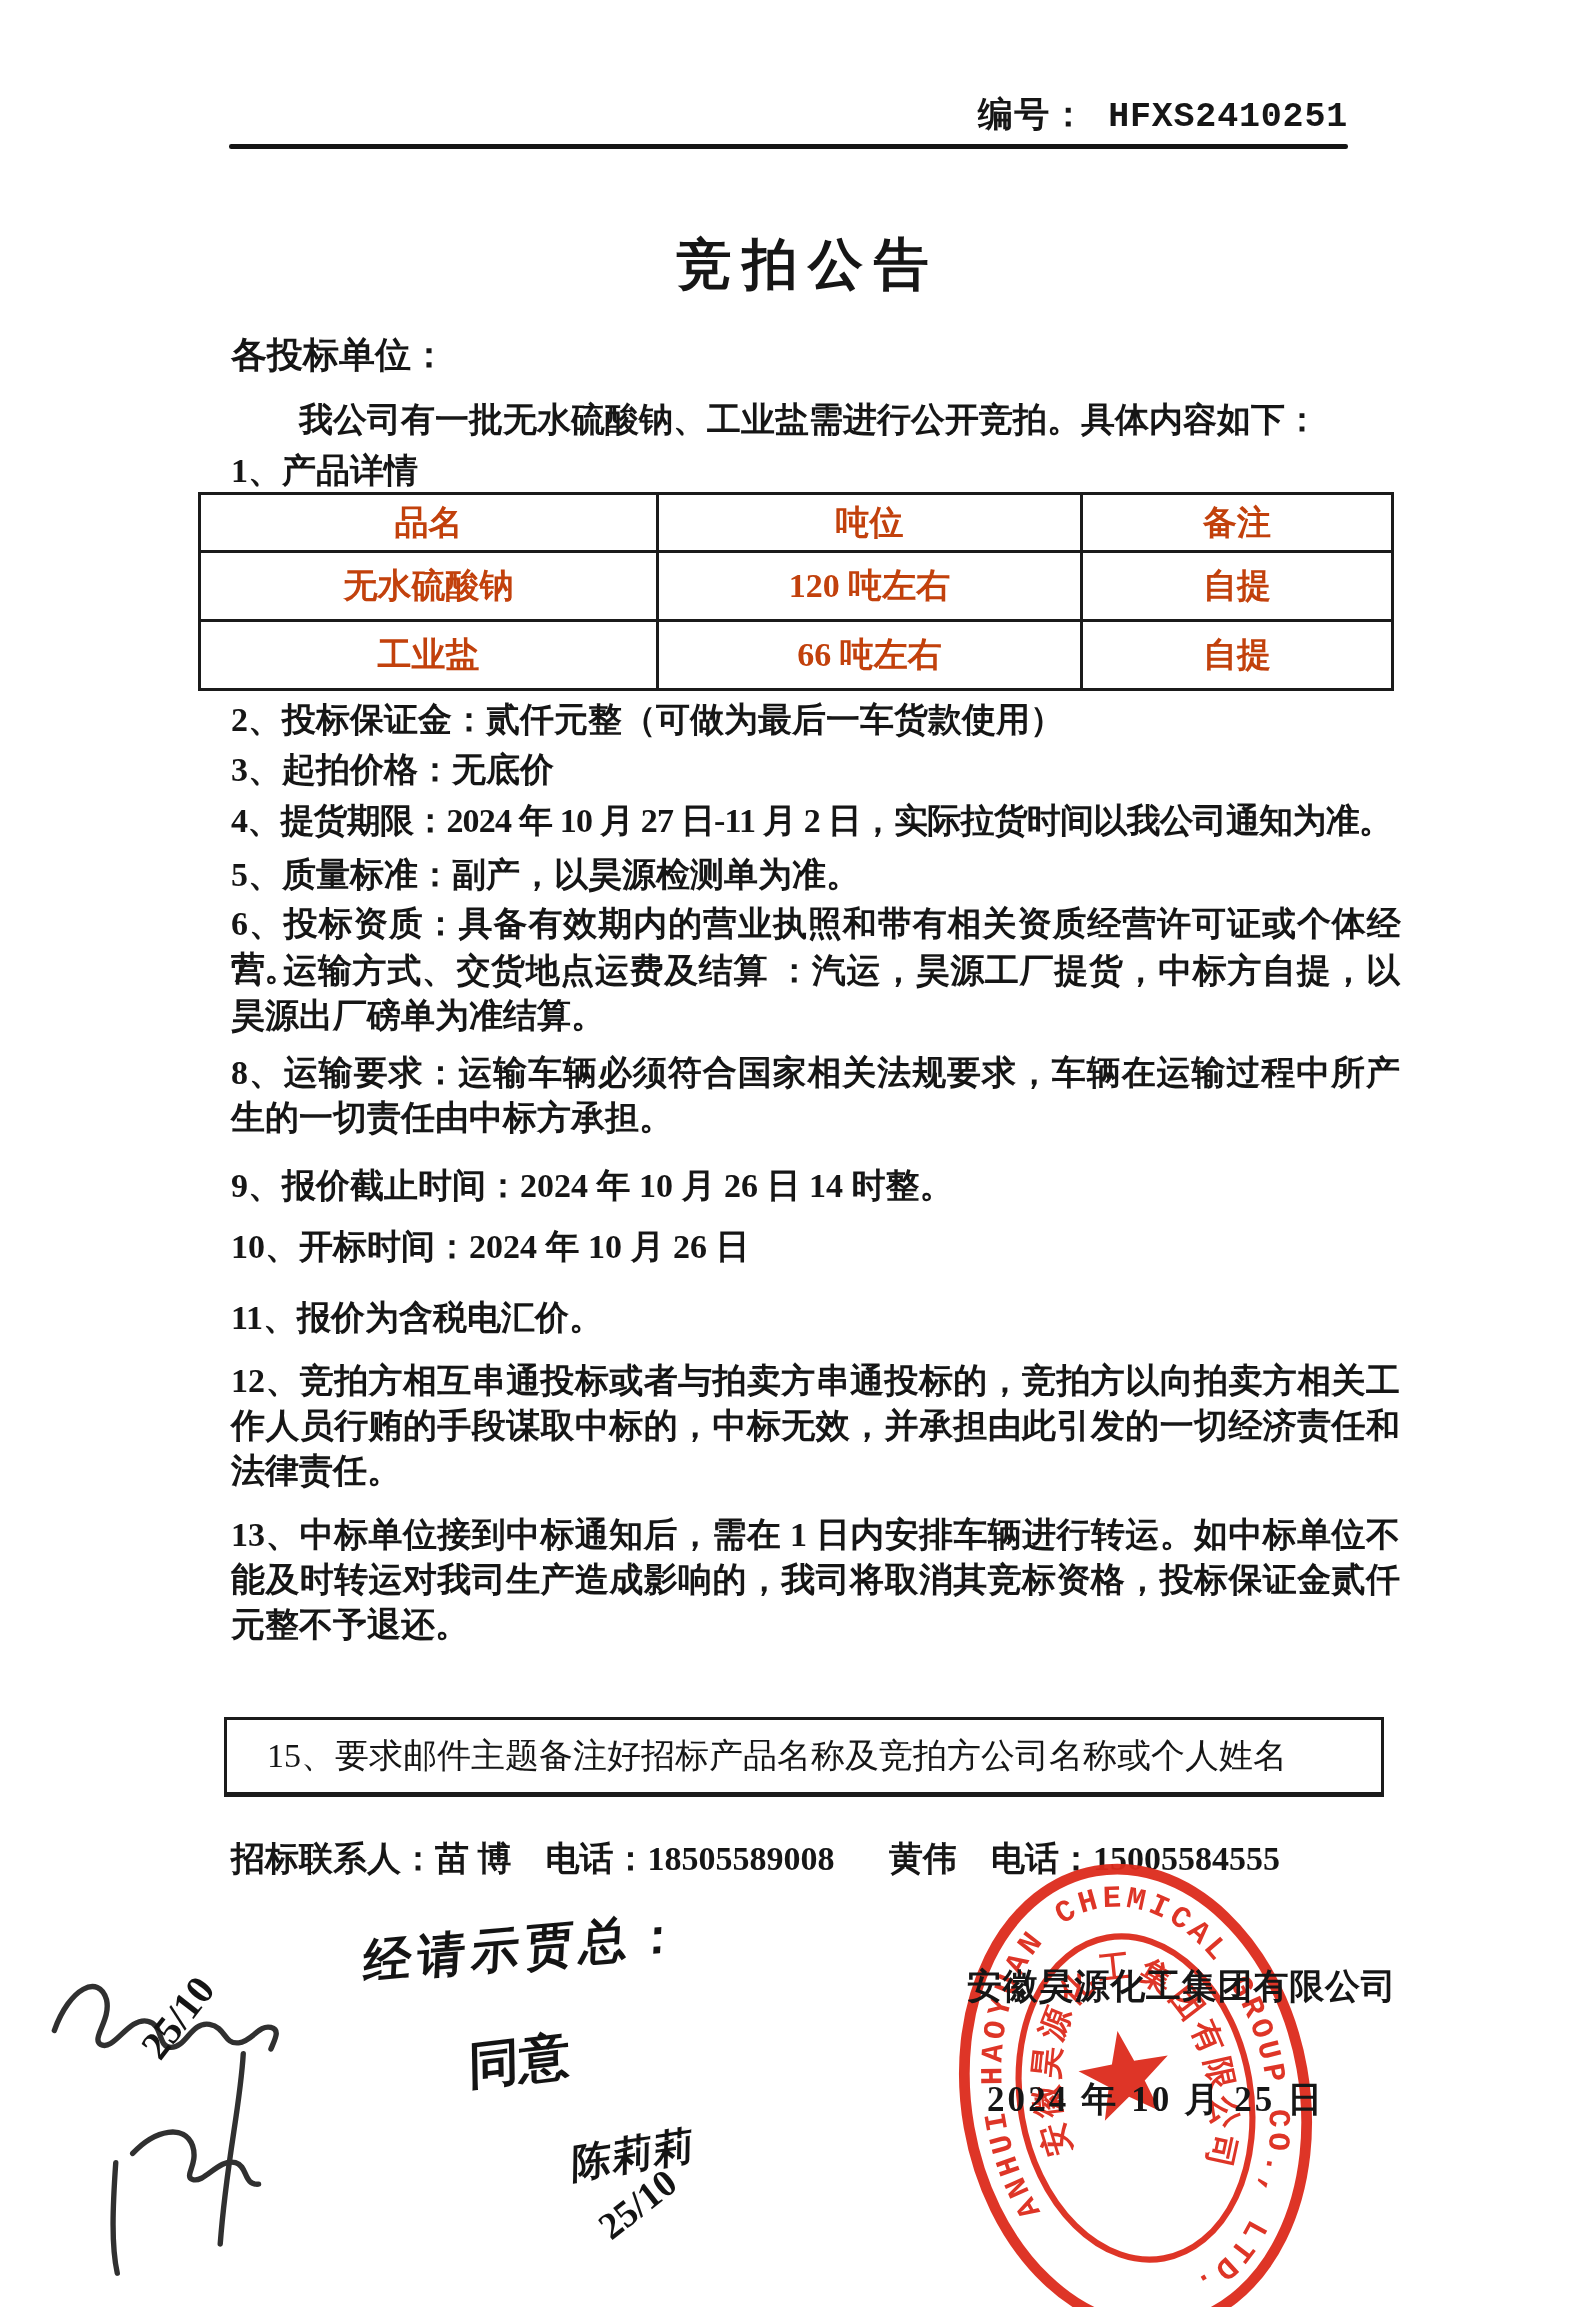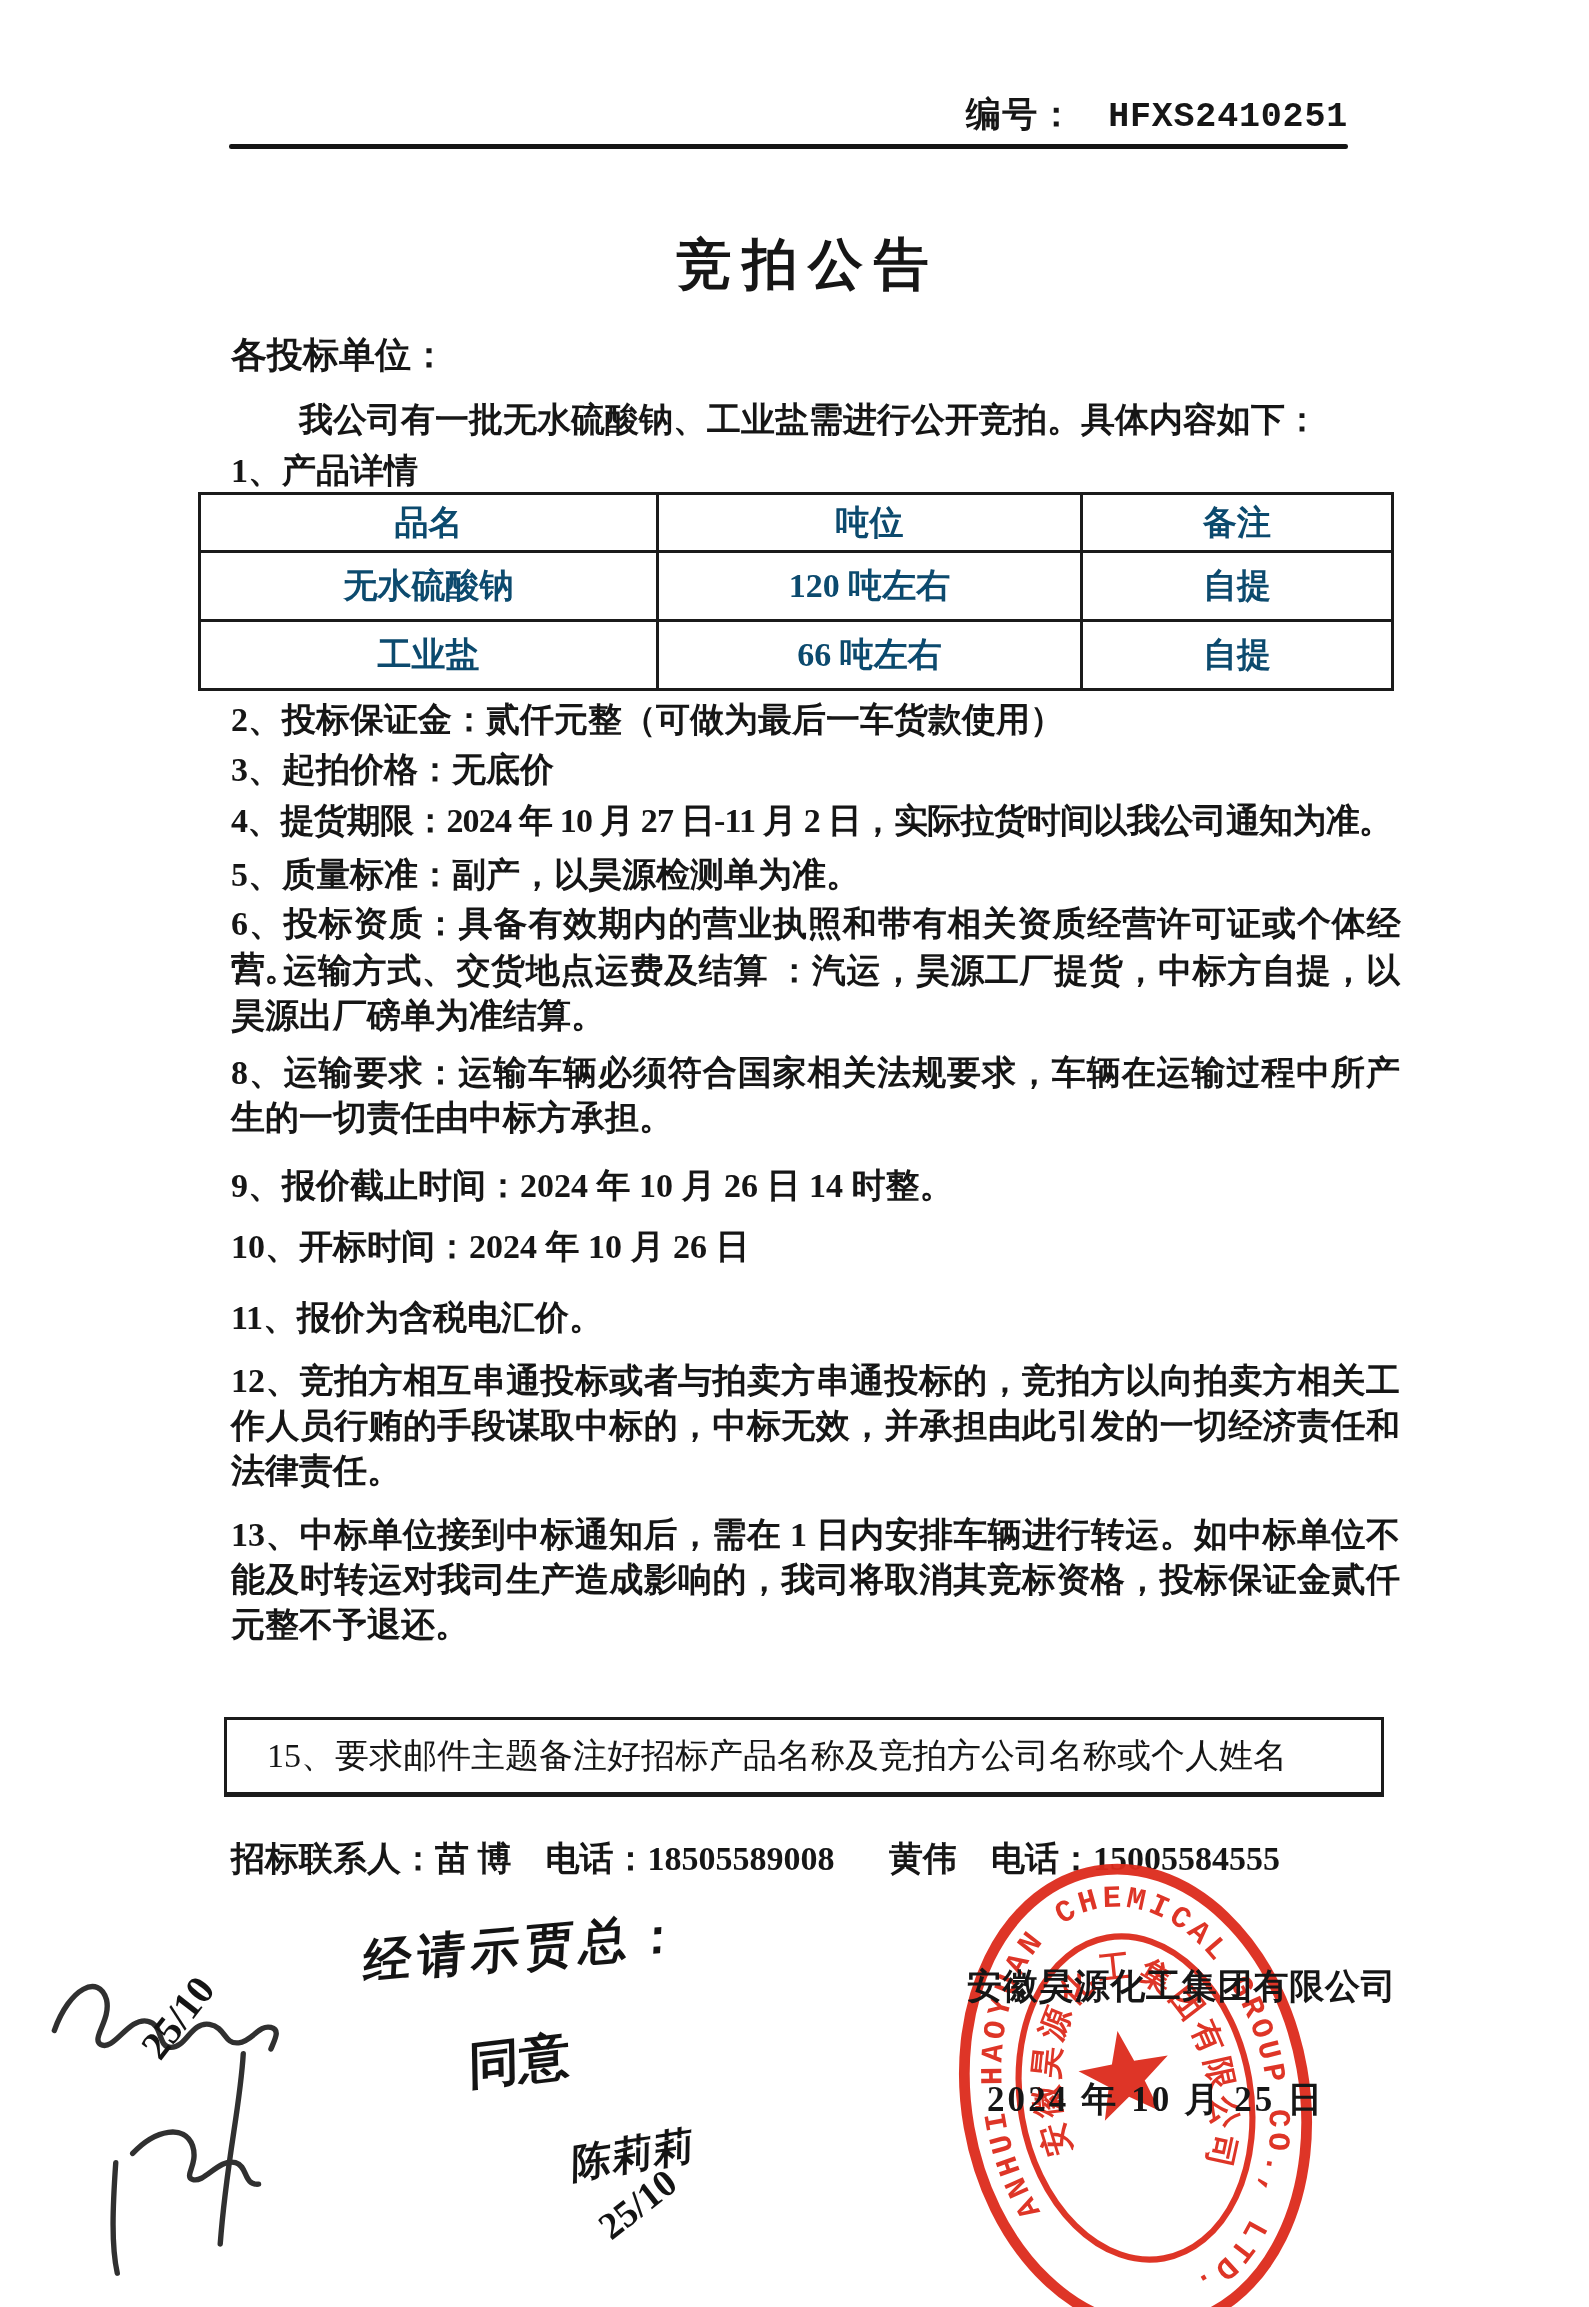--- a/index.html
+++ b/index.html
@@ -14,21 +14,21 @@
   .abs{position:absolute;margin:0;}
   
   .doc-number{
     top:91px;right:242px;
     font-size:35px;font-weight:700;
     letter-spacing:1.5px;
     white-space:nowrap;
   }
   .doc-number .num{
     font-family:"Liberation Mono","DejaVu Sans Mono",monospace;
-    font-size:35px;font-weight:700;letter-spacing:0.8px;margin-left:33px;
+    font-size:35px;font-weight:700;letter-spacing:0.8px;margin-left:21px;
   }
   .header-rule{
     top:144px;left:229px;width:1119px;height:4.6px;
     background:#141414;border-radius:2.3px;
   }
   
   .doc-title{
     top:228px;left:231px;width:1154px;
     text-align:center;
     font-size:55px;font-weight:700;letter-spacing:10.8px;
@@ -38,21 +38,21 @@
   .intro{top:397px;left:231px;width:1169px;font-size:34px;font-weight:700;text-indent:68px;line-height:46px;}
   .sec1{top:448px;left:231px;width:1169px;font-size:34px;font-weight:700;}
   
   table.product{
     position:absolute;left:198px;top:492px;
     border-collapse:collapse;table-layout:fixed;
   }
   table.product th,table.product td{
     border:3.1px solid #1b1b1b;
     text-align:center;vertical-align:middle;
-    font-weight:700;font-size:34px;color:#0c4a6e;
+    font-weight:700;font-size:34px;color:#c2410c;
     padding:0;
   }
   table.product th{height:55px;}
   table.product td{height:66px;}
   .c1{width:455px;} .c2{width:421px;} .c3{width:308px;}
   
   .term{left:231px;width:1169px;font-size:34px;font-weight:700;line-height:45px;text-align:justify;}
   .t0{top:697px}.t1{top:747px}.t2{top:798px;letter-spacing:-0.8px}.t3{top:852px}
   .t4{top:901px;letter-spacing:-0.8px}.t5{top:948px}.t6{top:1050px}
   .t7{top:1163px}.t8{top:1224px}.t9{top:1295px}

